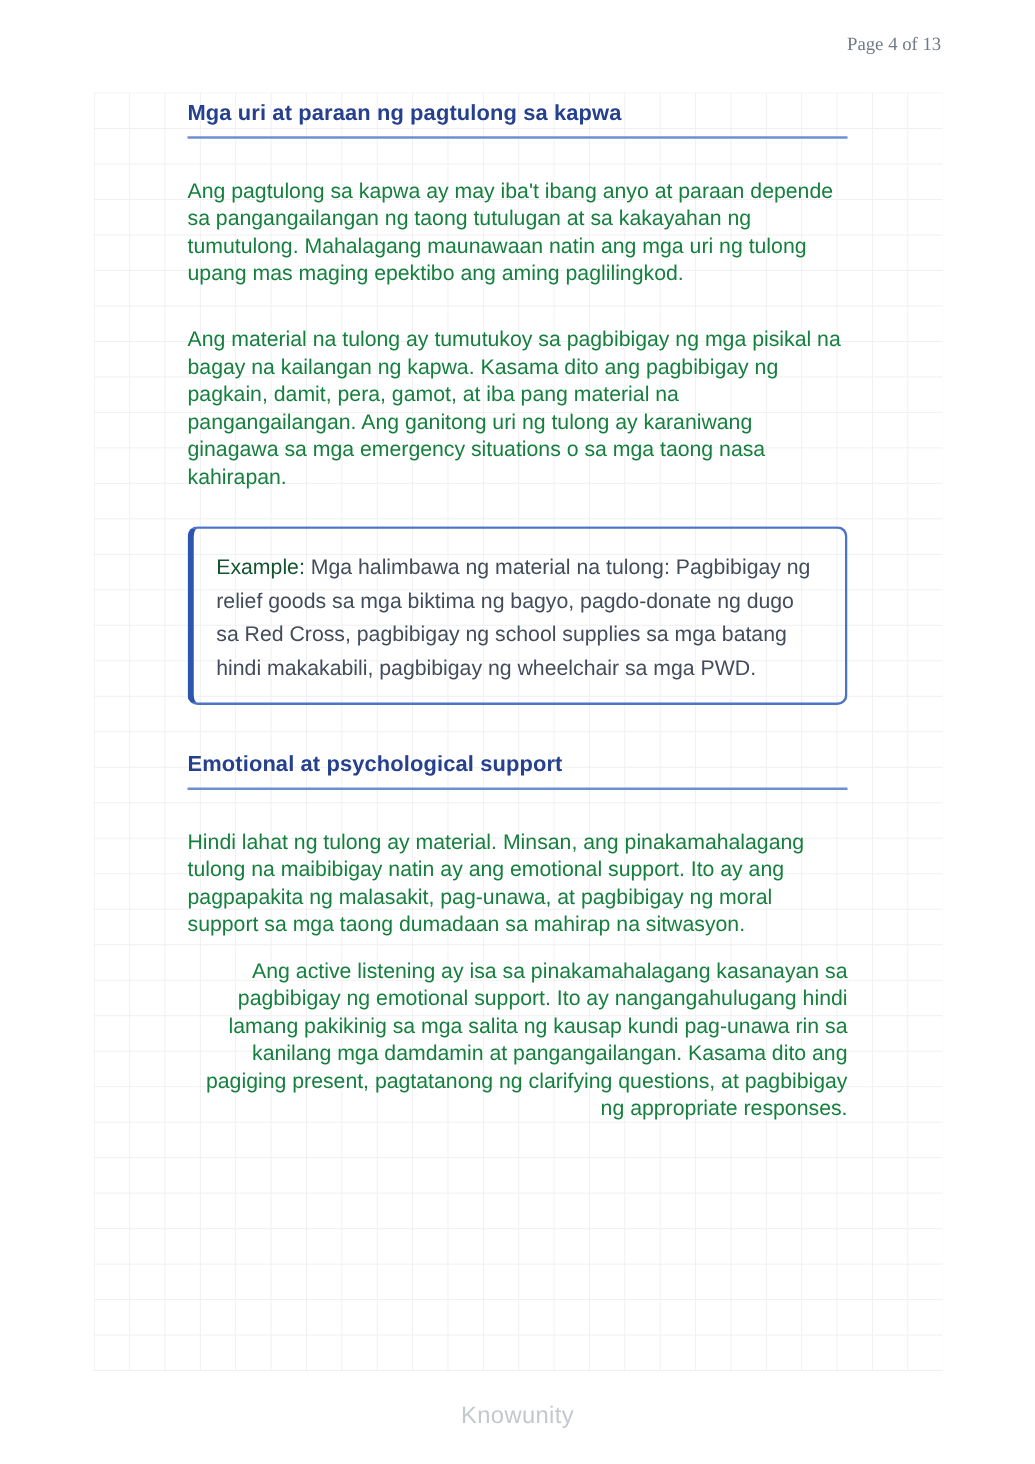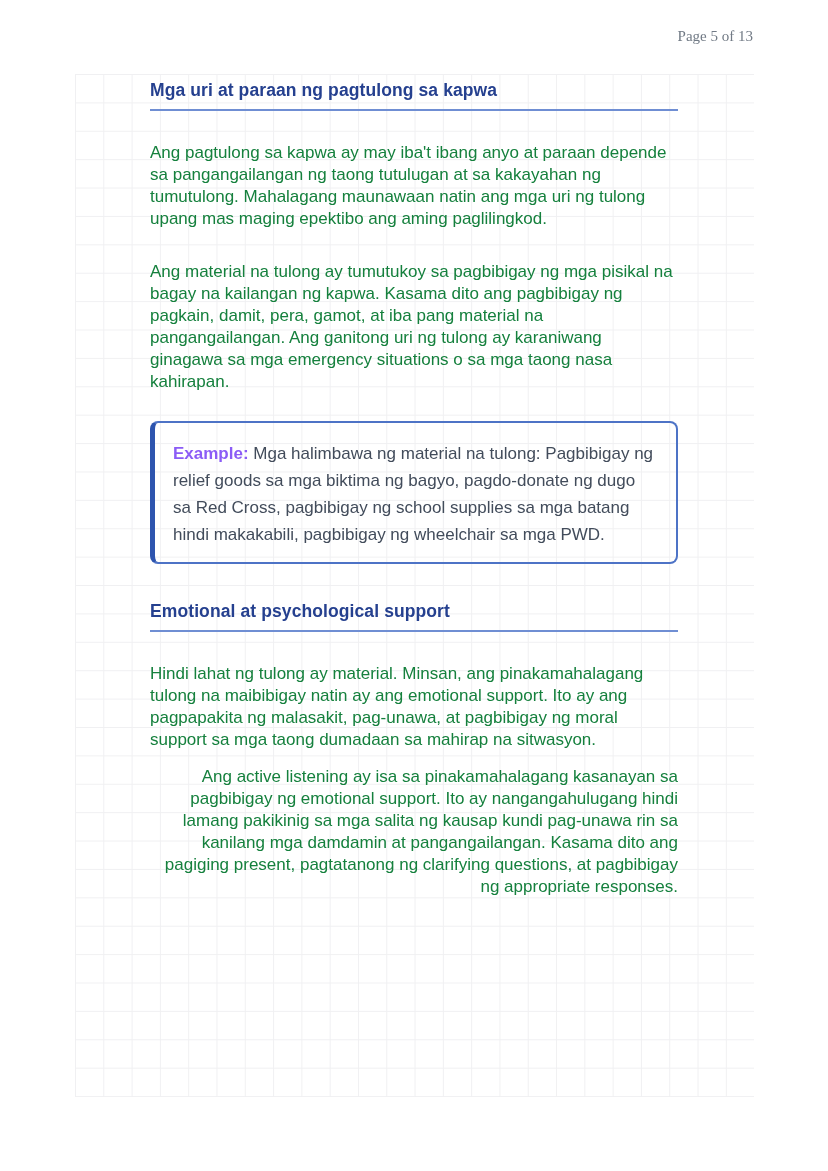--- a/index.html
+++ b/index.html
@@ -67,42 +67,42 @@
     border-radius: 8px;
     padding: 17px 22px 14px 18px;
     background: transparent;
   }
   .example-text {
     font-size: 17px;
     line-height: 27px;
     color: #424c5b;
   }
   .example-label {
-    font-weight: bold;
-    color: #8b5cf6;
+    font-weight: normal;
+    color: #14532d;
   }
   .footer-brand {
     position: absolute;
     top: 1122px;
     left: 0;
     width: 828px;
     text-align: center;
     font-size: 19px;
     color: #c4c8cd;
     letter-spacing: 0.3px;
   }
 </style>
 </head>
 <body>
 
 <div class="page">
 
   <div class="grid-paper"></div>
 
-  <div class="page-number">Page 5 of 13</div>
+  <div class="page-number">Page 4 of 13</div>
 
   <div class="content">
 
     <section class="section">
       <h2 class="section-heading">Mga uri at paraan ng pagtulong sa kapwa</h2>
       <p class="para">Ang pagtulong sa kapwa ay may iba't ibang anyo at paraan depende sa pangangailangan ng taong tutulugan at sa kakayahan ng tumutulong. Mahalagang maunawaan natin ang mga uri ng tulong upang mas maging epektibo ang aming paglilingkod.</p>
     </section>
 
     <section class="section">
       <p class="para">Ang material na tulong ay tumutukoy sa pagbibigay ng mga pisikal na bagay na kailangan ng kapwa. Kasama dito ang pagbibigay ng pagkain, damit, pera, gamot, at iba pang material na pangangailangan. Ang ganitong uri ng tulong ay karaniwang ginagawa sa mga emergency situations o sa mga taong nasa kahirapan.</p>
@@ -112,14 +112,15 @@
     </section>
 
     <section class="section">
       <h2 class="section-heading">Emotional at psychological support</h2>
       <p class="para">Hindi lahat ng tulong ay material. Minsan, ang pinakamahalagang tulong na maibibigay natin ay ang emotional support. Ito ay ang pagpapakita ng malasakit, pag-unawa, at pagbibigay ng moral support sa mga taong dumadaan sa mahirap na sitwasyon.</p>
       <p class="para">Ang active listening ay isa sa pinakamahalagang kasanayan sa pagbibigay ng emotional support. Ito ay nangangahulugang hindi lamang pakikinig sa mga salita ng kausap kundi pag-unawa rin sa kanilang mga damdamin at pangangailangan. Kasama dito ang pagiging present, pagtatanong ng clarifying questions, at pagbibigay ng appropriate responses.</p>
     </section>
 
   </div>
 
+  <div class="footer-brand">Knowunity</div>
 
 </div>
 
 </body></html>

